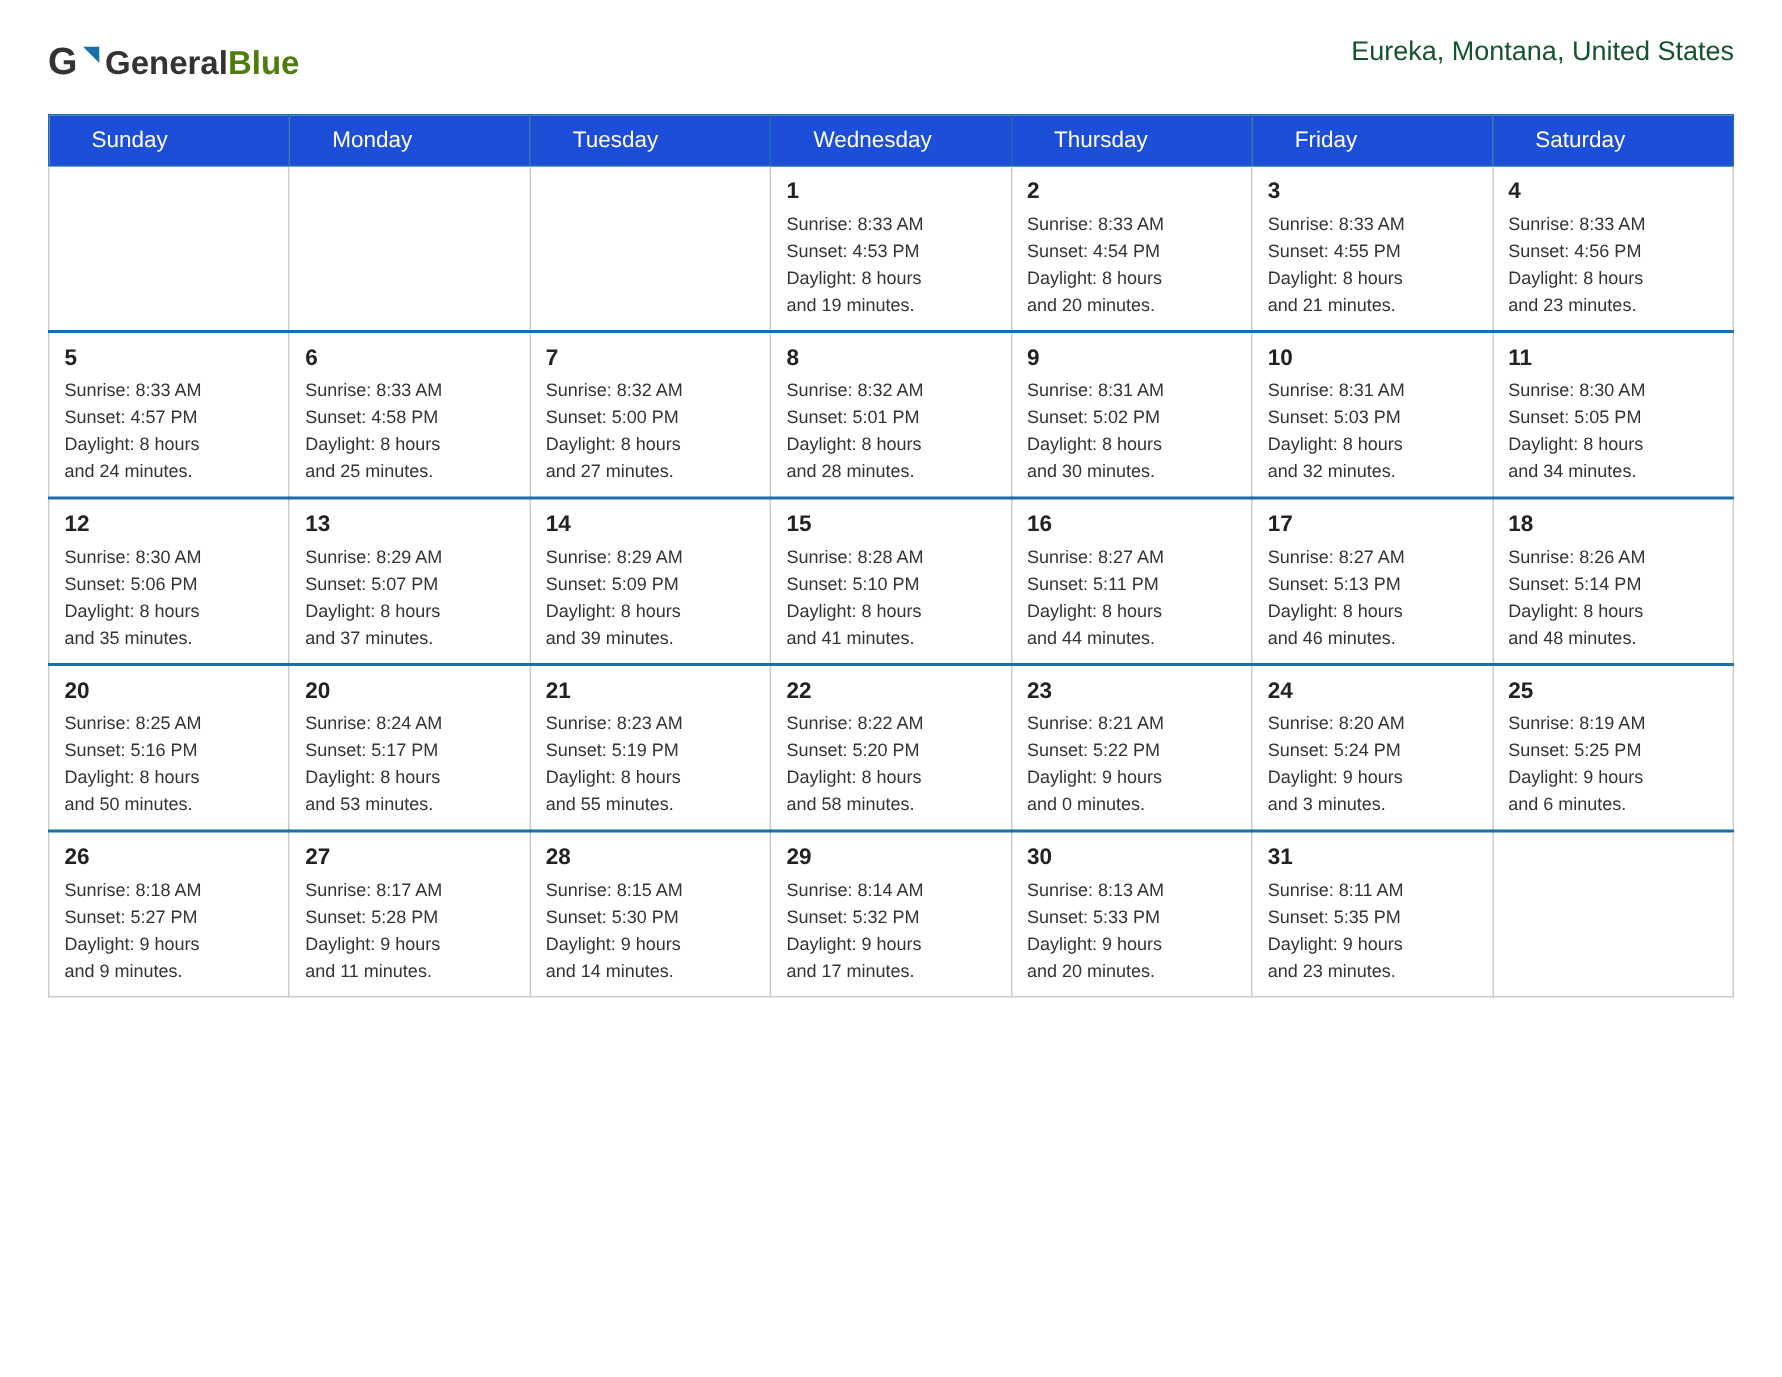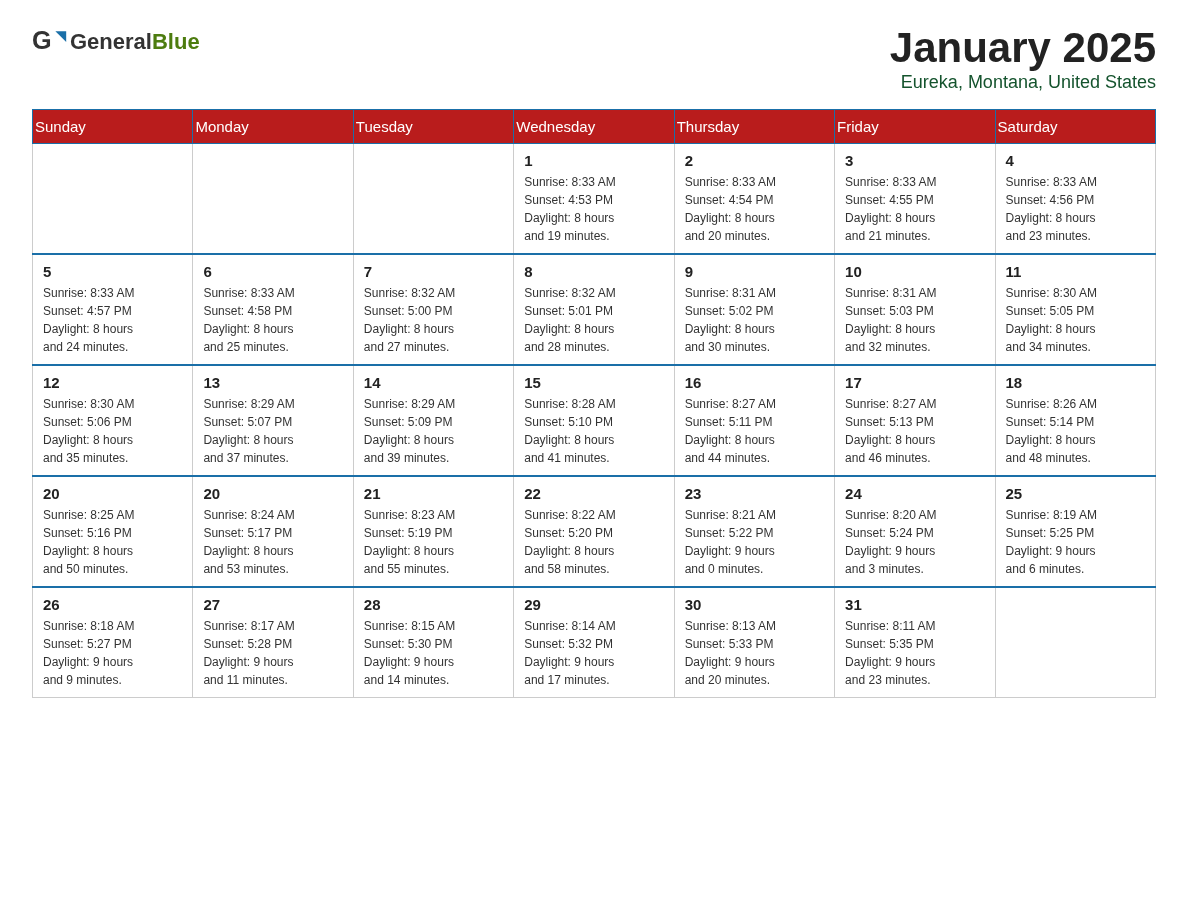--- a/index.html
+++ b/index.html
@@ -42,23 +42,23 @@
       font-size: 18px;
       font-weight: normal;
       color: #14532d;
     }
     .calendar {
       width: 100%;
       border-collapse: collapse;
       border: 1px solid #999;
     }
     .calendar thead tr th {
-      background-color: #b91c1c;
+      background-color: #1d4ed8;
       color: #fff;
-      padding: 8px 2px;
+      padding: 8px 28px;
       text-align: left;
       font-size: 15px;
       font-weight: normal;
       border: 1px solid #1a6fa8;
     }
     .calendar tbody tr td {
       vertical-align: top;
       padding: 8px 10px;
       border: 1px solid #ccc;
       width: 14.28%;
@@ -96,21 +96,20 @@
 
       <text x="0" y="28" font-size="28" font-weight="bold" fill="#333" font-family="Arial">G</text>
 
       <polygon points="26,8 38,8 38,20" fill="#1a6fa8"></polygon>
     </svg>
     <div>
       <span style="color:#333;font-size:22px;font-weight:bold;">General</span><span style="color:#4d7c0f;font-size:22px;font-weight:bold;">Blue</span>
     </div>
   </div>
   <div class="title-area">
-    <h1>January 2025</h1>
     <h2>Eureka, Montana, United States</h2>
   </div>
 </div>
 
 <table class="calendar">
   <thead>
     <tr>
     <th>Sunday</th>
         <th>Monday</th>
         <th>Tuesday</th>

